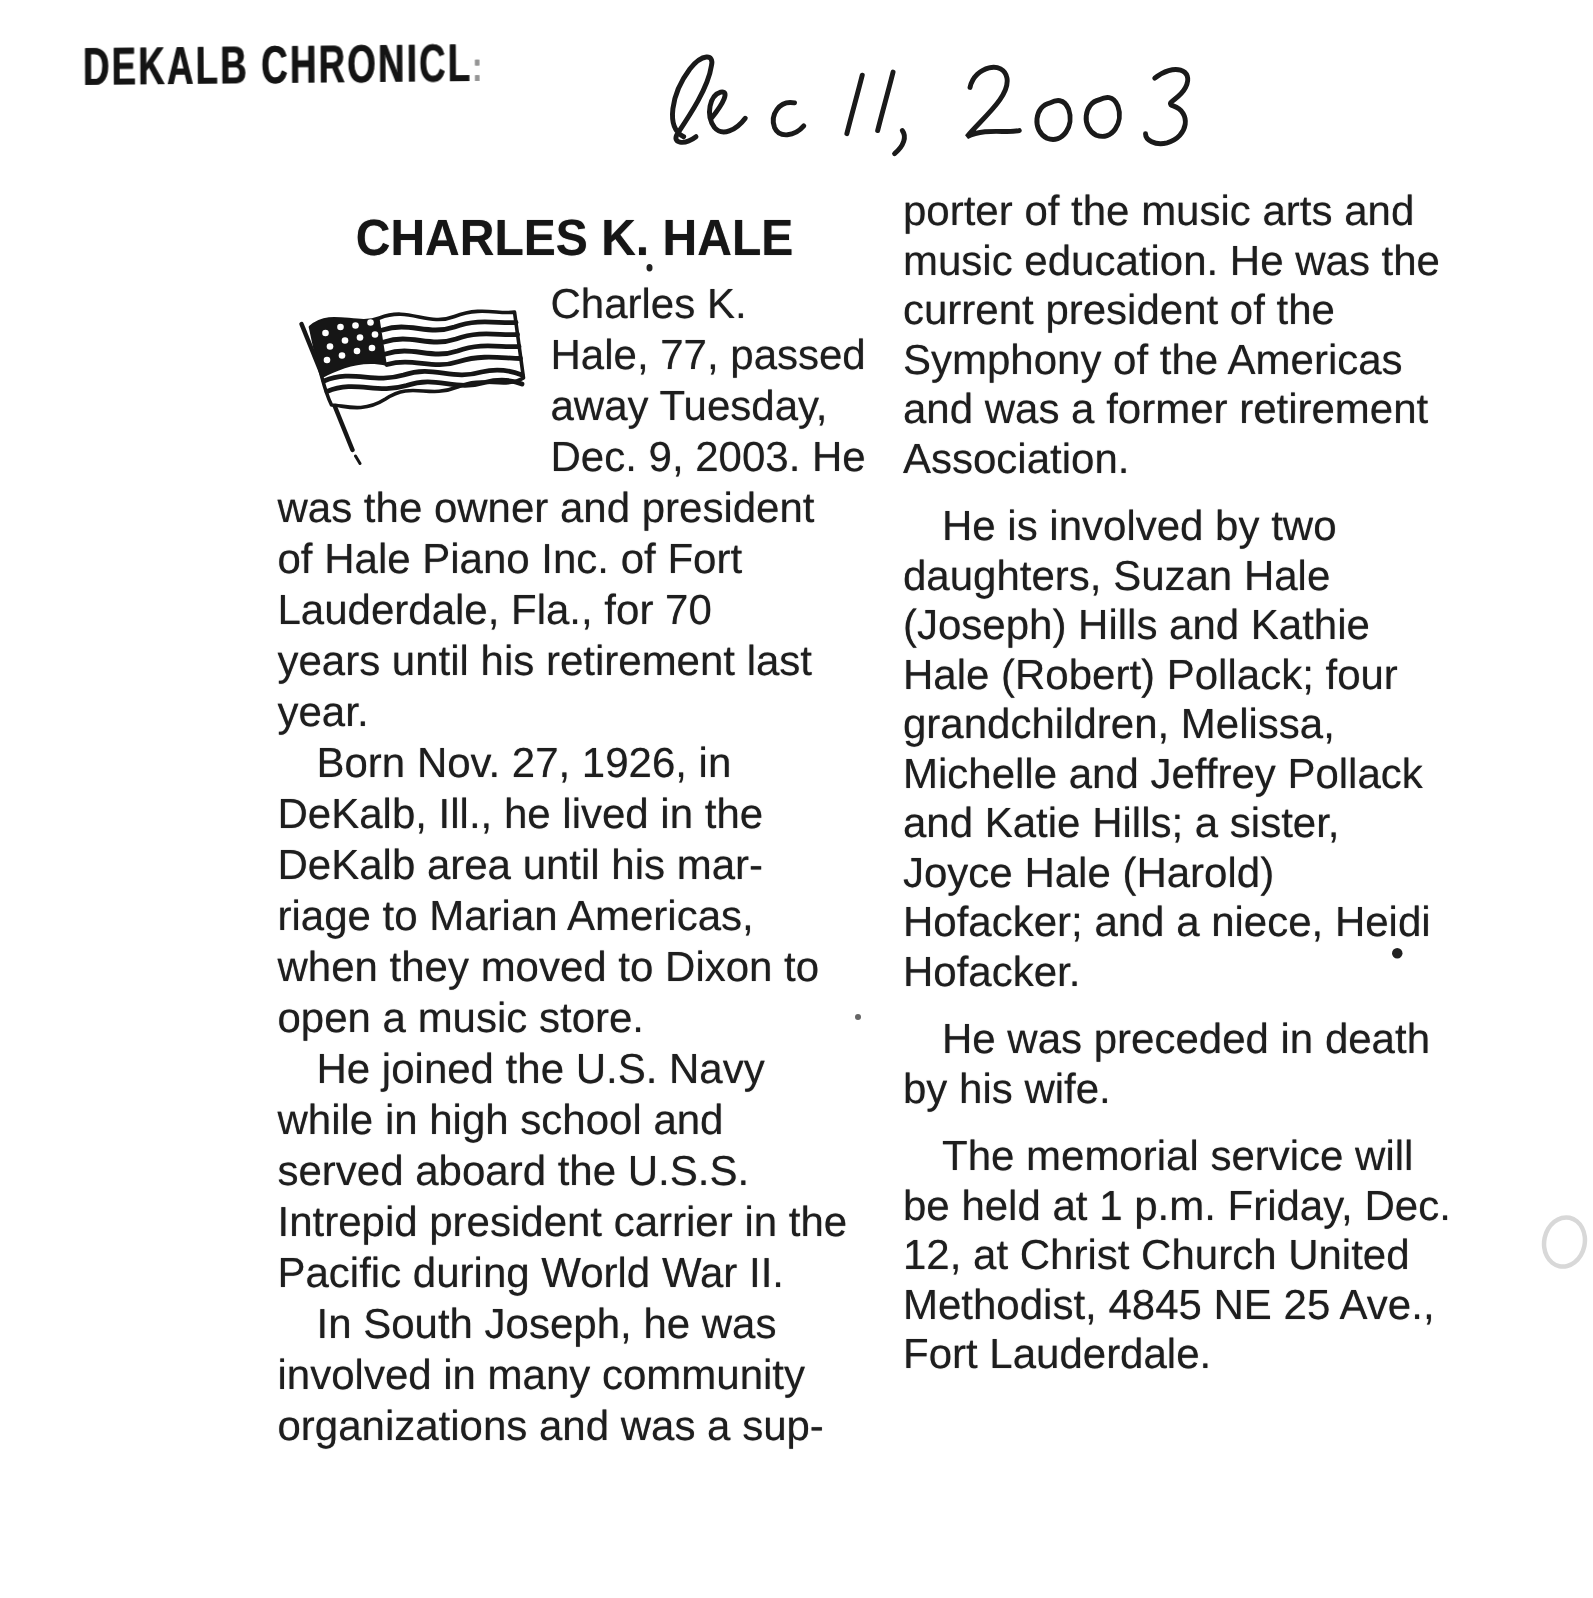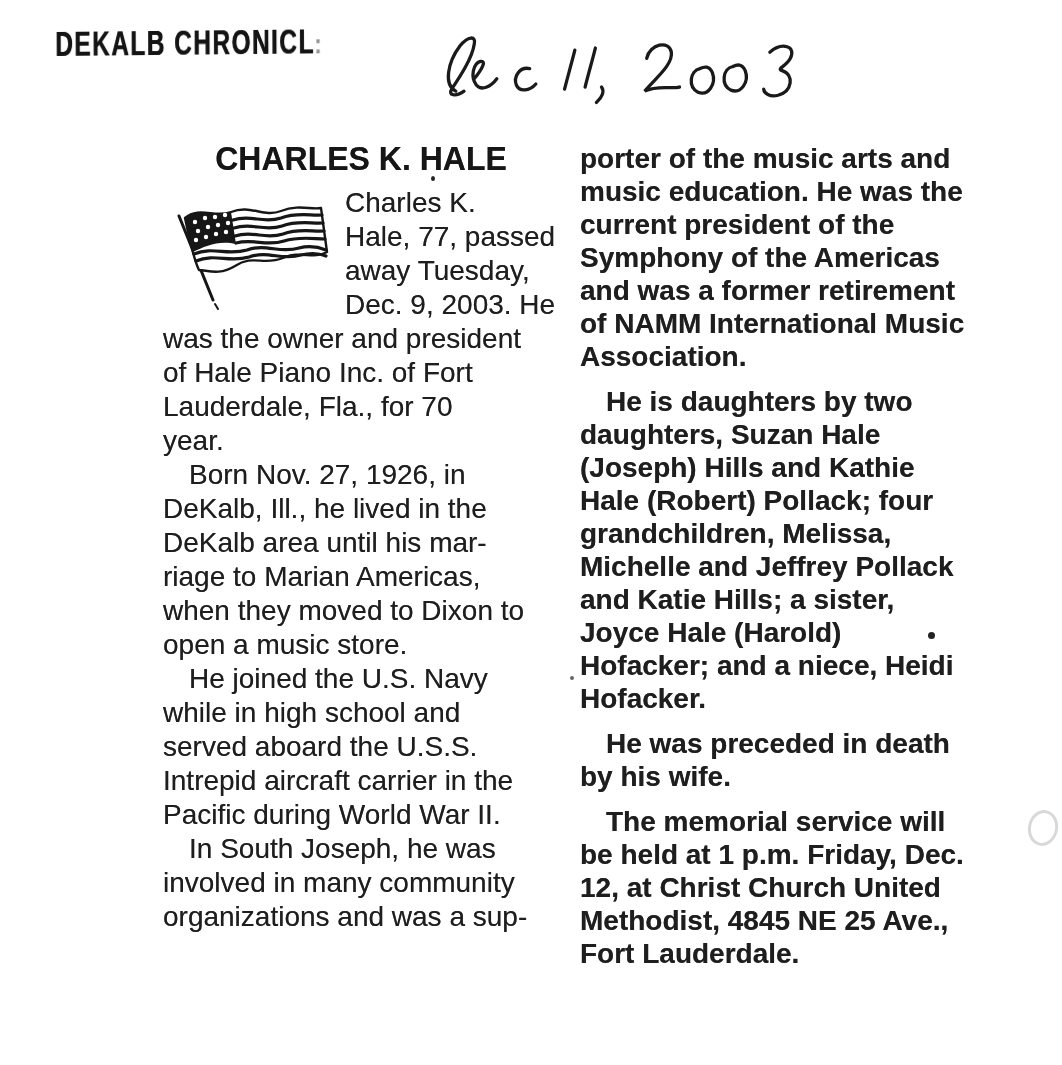--- a/index.html
+++ b/index.html
@@ -23,22 +23,22 @@
     filter:blur(0.3px);
   }
   .stamp .mark { opacity:0.45; font-size:26px; letter-spacing:0; }
   .handwriting {
     position:absolute; left:425px; top:26px; width:390px; height:80px;
   }
   .handwriting svg { width:100%; height:100%; }
   
   .col { position:absolute; font-size:28px; }
   .col-left  { left:163px; top:140px; width:396px; line-height:34px; }
-  .col-right { left:580px; top:142px; width:376px; line-height:33px;font-weight:bold; }
-  .col, .headline { text-shadow:0 0 0.6px rgba(10,10,10,0.6); }
+  .col-right { left:580px; top:124px; width:376px; line-height:33px; }
+  .col, .headline { text-shadow:0 0 0.6px rgba(10,10,10,0.6);margin-left:22px; }
   .headline {
     font-weight:bold; font-size:33px; letter-spacing:0px;
     text-align:center; color:#161616;
     transform:scale(0.97,1.03); transform-origin:center top;
     margin:0 0 10px 0; line-height:36px;
     white-space:nowrap;
   }
   .para { margin:0; }
   .col-right .para + .para { margin-top:12px; }
   .tline { white-space:nowrap; }
@@ -115,57 +115,57 @@
     <div>
         <div class="tline indent">Charles K.</div>
         <div class="tline">Hale, 77, passed</div>
         <div class="tline">away Tuesday,</div>
         <div class="tline">Dec. 9, 2003. He</div>
       </div>
     <div>
         <div class="tline">was the owner and president</div>
         <div class="tline">of Hale Piano Inc. of Fort</div>
         <div class="tline">Lauderdale, Fla., for 70</div>
+        <div class="tline">years until his retirement last</div>
         <div class="tline">year.</div>
       </div>
   </div>
   <div class="para">
       <div class="tline indent">Born Nov. 27, 1926, in</div>
       <div class="tline">DeKalb, Ill., he lived in the</div>
       <div class="tline">DeKalb area until his mar-</div>
       <div class="tline">riage to Marian Americas,</div>
       <div class="tline">when they moved to Dixon to</div>
       <div class="tline">open a music store.</div>
     </div>
   <div class="para">
       <div class="tline indent">He joined the U.S. Navy</div>
       <div class="tline">while in high school and</div>
       <div class="tline">served aboard the U.S.S.</div>
-      <div class="tline">Intrepid aircraft carrier in the</div>
+      <div class="tline">Intrepid president carrier in the</div>
       <div class="tline">Pacific during World War II.</div>
     </div>
   <div class="para">
       <div class="tline indent">In South Joseph, he was</div>
       <div class="tline">involved in many community</div>
       <div class="tline">organizations and was a sup-</div>
     </div>
 </div>
 
 <div class="col col-right">
   <div class="para">
       <div class="tline">porter of the music arts and</div>
       <div class="tline">music education. He was the</div>
       <div class="tline">current president of the</div>
       <div class="tline">Symphony of the Americas</div>
       <div class="tline">and was a former retirement</div>
-      <div class="tline">of NAMM International Music</div>
       <div class="tline">Association.</div>
     </div>
   <div class="para">
-      <div class="tline indent">He is daughters by two</div>
+      <div class="tline indent">He is involved by two</div>
       <div class="tline">daughters, Suzan Hale</div>
       <div class="tline">(Joseph) Hills and Kathie</div>
       <div class="tline">Hale (Robert) Pollack; four</div>
       <div class="tline">grandchildren, Melissa,</div>
       <div class="tline">Michelle and Jeffrey Pollack</div>
       <div class="tline">and Katie Hills; a sister,</div>
       <div class="tline">Joyce Hale (Harold)</div>
       <div class="tline">Hofacker; and a niece, Heidi</div>
       <div class="tline">Hofacker.</div>
     </div>

